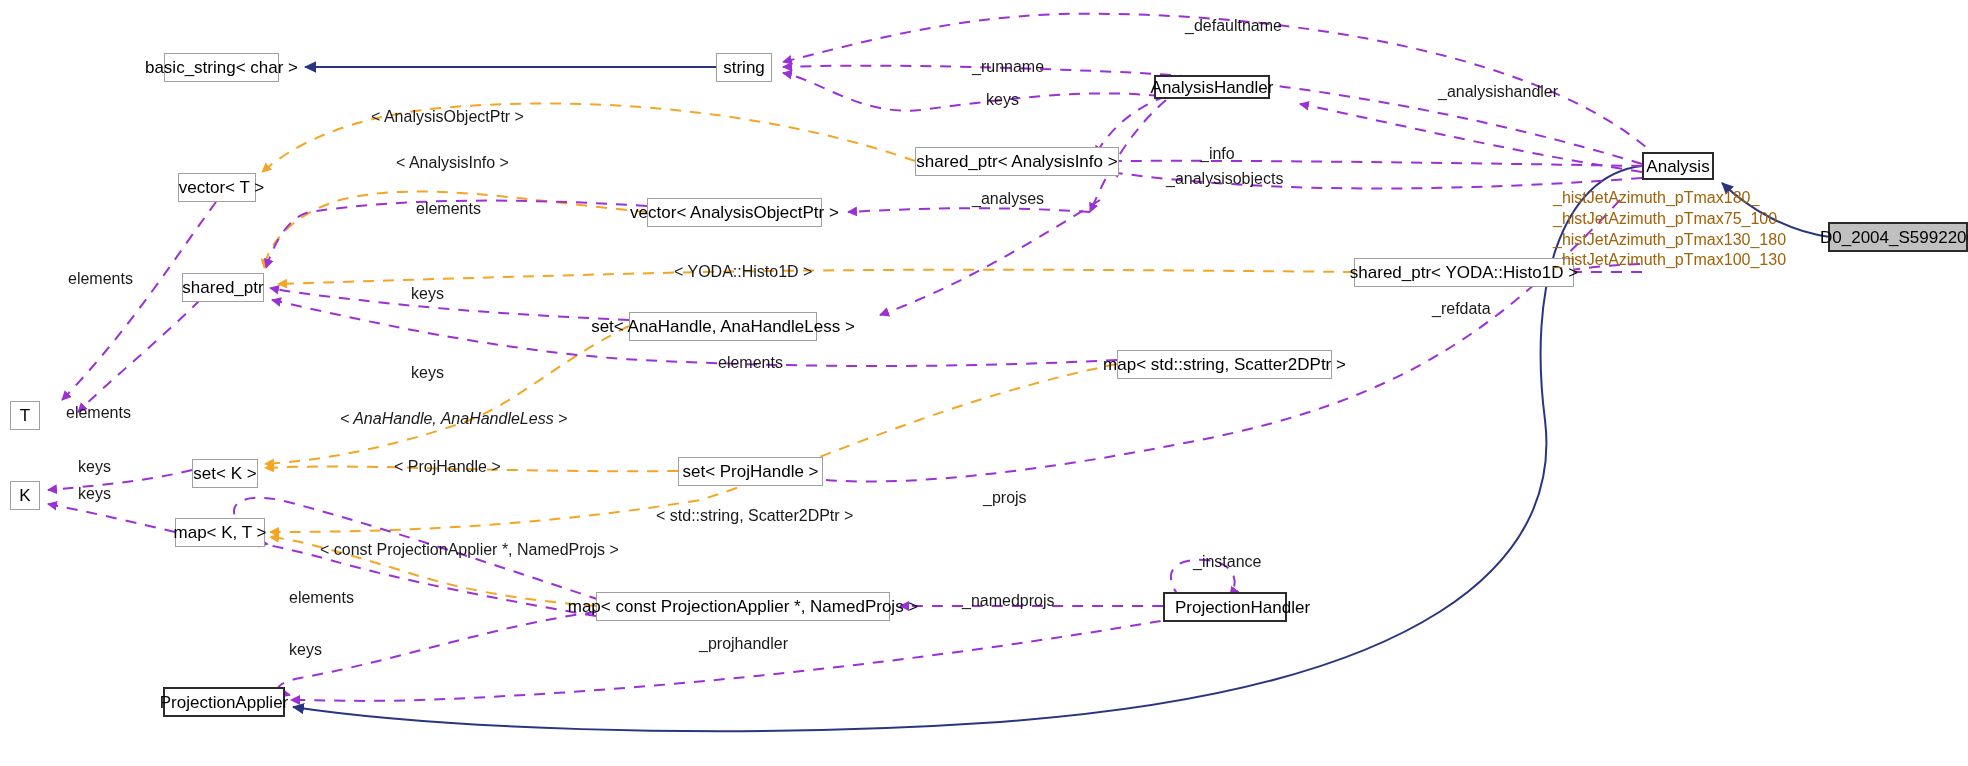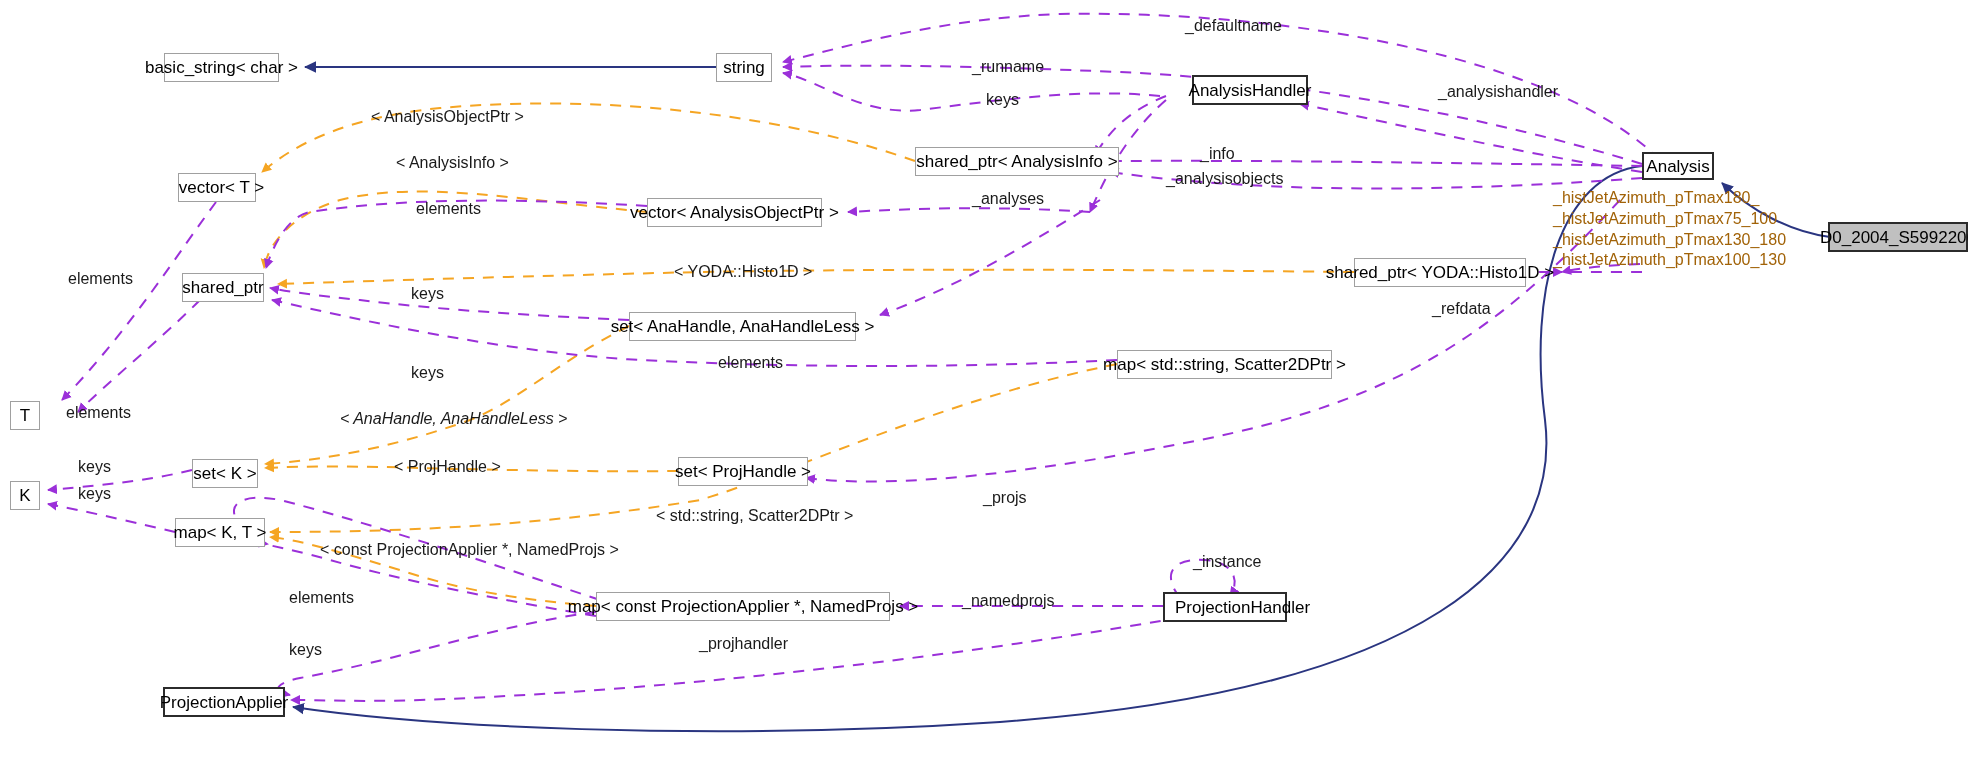--- a/index.html
+++ b/index.html
@@ -79,60 +79,60 @@
     </g>
   </svg>
 
   <div id="node-host">
       <div class="node" style="left: 164px; top: 53px; width: 115px; height: 29px;">
         <span>basic_string&lt; char &gt;</span>
       </div>
       <div class="node" style="left: 716px; top: 53px; width: 56px; height: 29px;">
         <span>string</span>
       </div>
-      <div class="node solidclass" style="left: 1192px; top: 75px; width: 116px; height: 30px;">
+      <div class="node solidclass" style="left: 1154px; top: 75px; width: 116px; height: 24px;">
         <span>AnalysisHandler</span>
       </div>
       <div class="node" style="left: 178px; top: 173px; width: 78px; height: 29px; padding-left: 18px;">
         <span>vector&lt; T &gt;</span>
       </div>
       <div class="node" style="left: 915px; top: 147px; width: 204px; height: 29px;">
         <span>shared_ptr&lt; AnalysisInfo &gt;</span>
       </div>
       <div class="node solidclass" style="left: 1642px; top: 152px; width: 72px; height: 28px;">
         <span>Analysis</span>
       </div>
       <div class="node current" style="left: 1828px; top: 222px; width: 140px; height: 30px;">
         <span>D0_2004_S5992206</span>
       </div>
       <div class="node" style="left: 647px; top: 198px; width: 175px; height: 29px;">
         <span>vector&lt; AnalysisObjectPtr &gt;</span>
       </div>
       <div class="node" style="left: 182px; top: 273px; width: 82px; height: 29px;">
         <span>shared_ptr</span>
       </div>
-      <div class="node" style="left: 1354px; top: 258px; width: 172px; height: 29px; justify-content: center;">
+      <div class="node" style="left: 1354px; top: 258px; width: 220px; height: 29px; justify-content: center;">
         <span>shared_ptr&lt; YODA::Histo1D &gt;</span>
       </div>
-      <div class="node" style="left: 629px; top: 312px; width: 227px; height: 29px;">
+      <div class="node" style="left: 629px; top: 312px; width: 188px; height: 29px;">
         <span>set&lt; AnaHandle, AnaHandleLess &gt;</span>
       </div>
       <div class="node" style="left: 1117px; top: 350px; width: 215px; height: 29px;">
         <span>map&lt; std::string, Scatter2DPtr &gt;</span>
       </div>
       <div class="node" style="left: 10px; top: 401px; width: 30px; height: 29px;">
         <span>T</span>
       </div>
       <div class="node" style="left: 10px; top: 481px; width: 30px; height: 29px;">
         <span>K</span>
       </div>
       <div class="node" style="left: 192px; top: 459px; width: 66px; height: 29px;">
         <span>set&lt; K &gt;</span>
       </div>
-      <div class="node" style="left: 678px; top: 457px; width: 130px; height: 29px;">
+      <div class="node" style="left: 678px; top: 457px; width: 145px; height: 29px;">
         <span>set&lt; ProjHandle &gt;</span>
       </div>
       <div class="node" style="left: 175px; top: 518px; width: 90px; height: 29px;">
         <span>map&lt; K, T &gt;</span>
       </div>
       <div class="node" style="left: 596px; top: 592px; width: 294px; height: 29px;">
         <span>map&lt; const ProjectionApplier *, NamedProjs &gt;</span>
       </div>
       <div class="node solidclass" style="left: 1163px; top: 592px; width: 124px; height: 30px; padding-left: 44px;">
         <span>ProjectionHandler</span>

